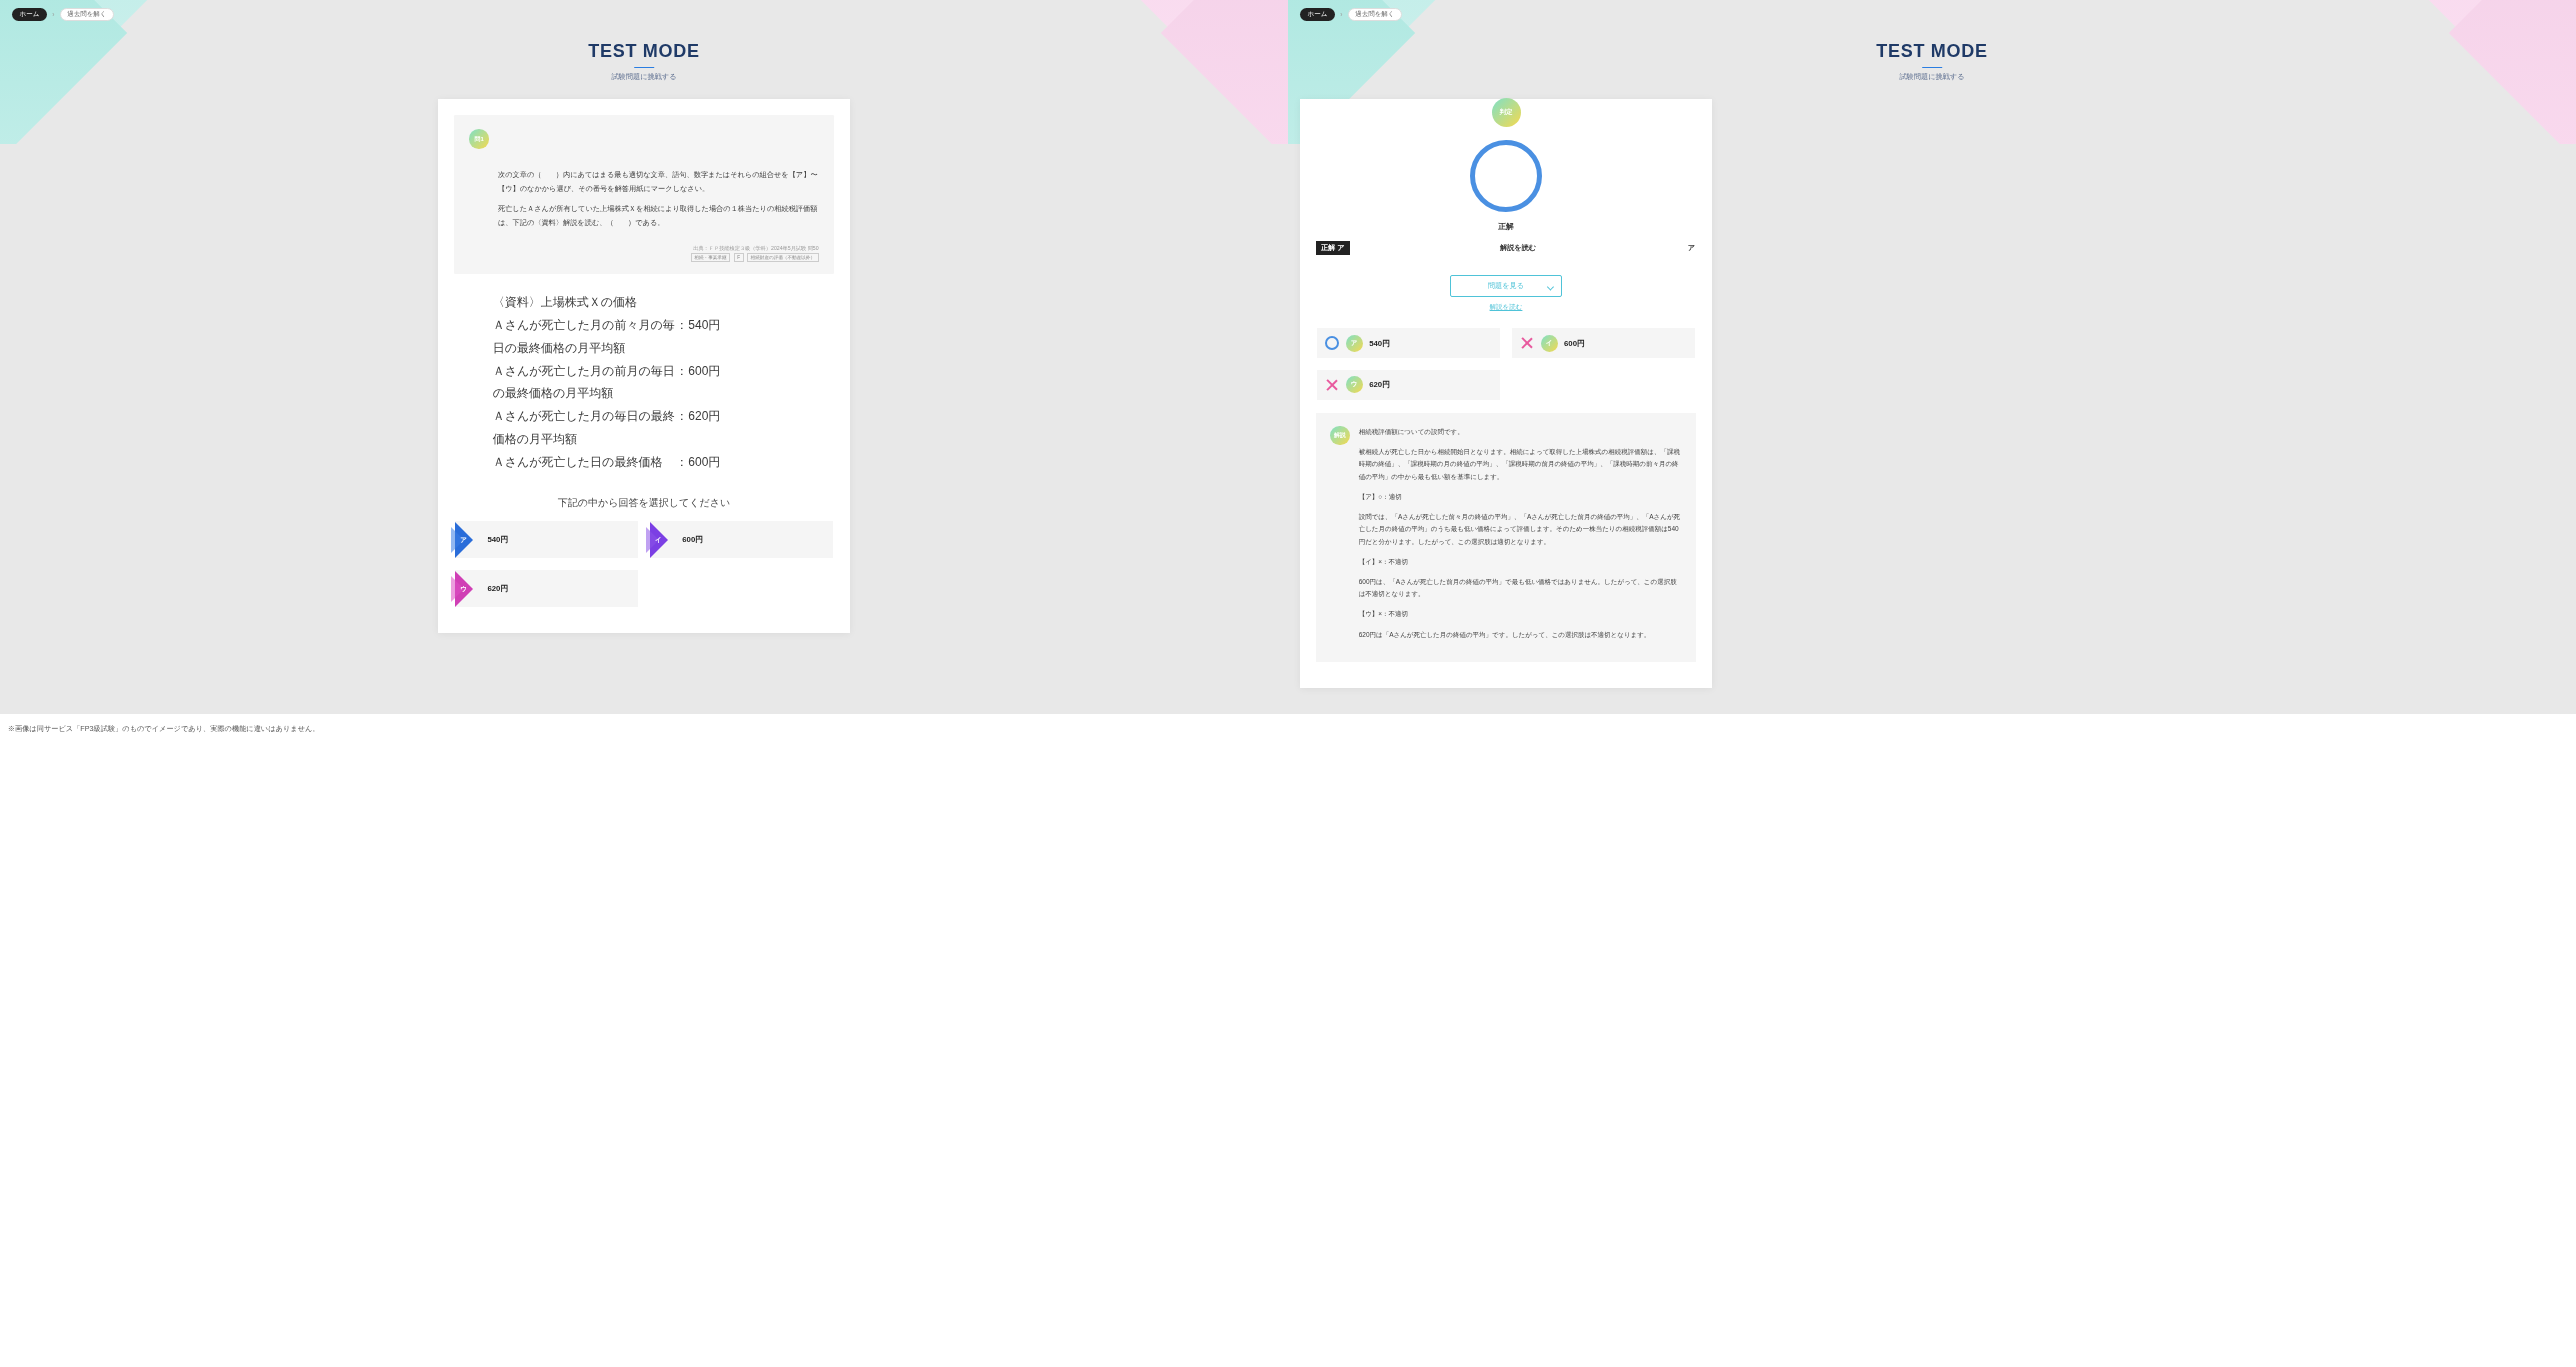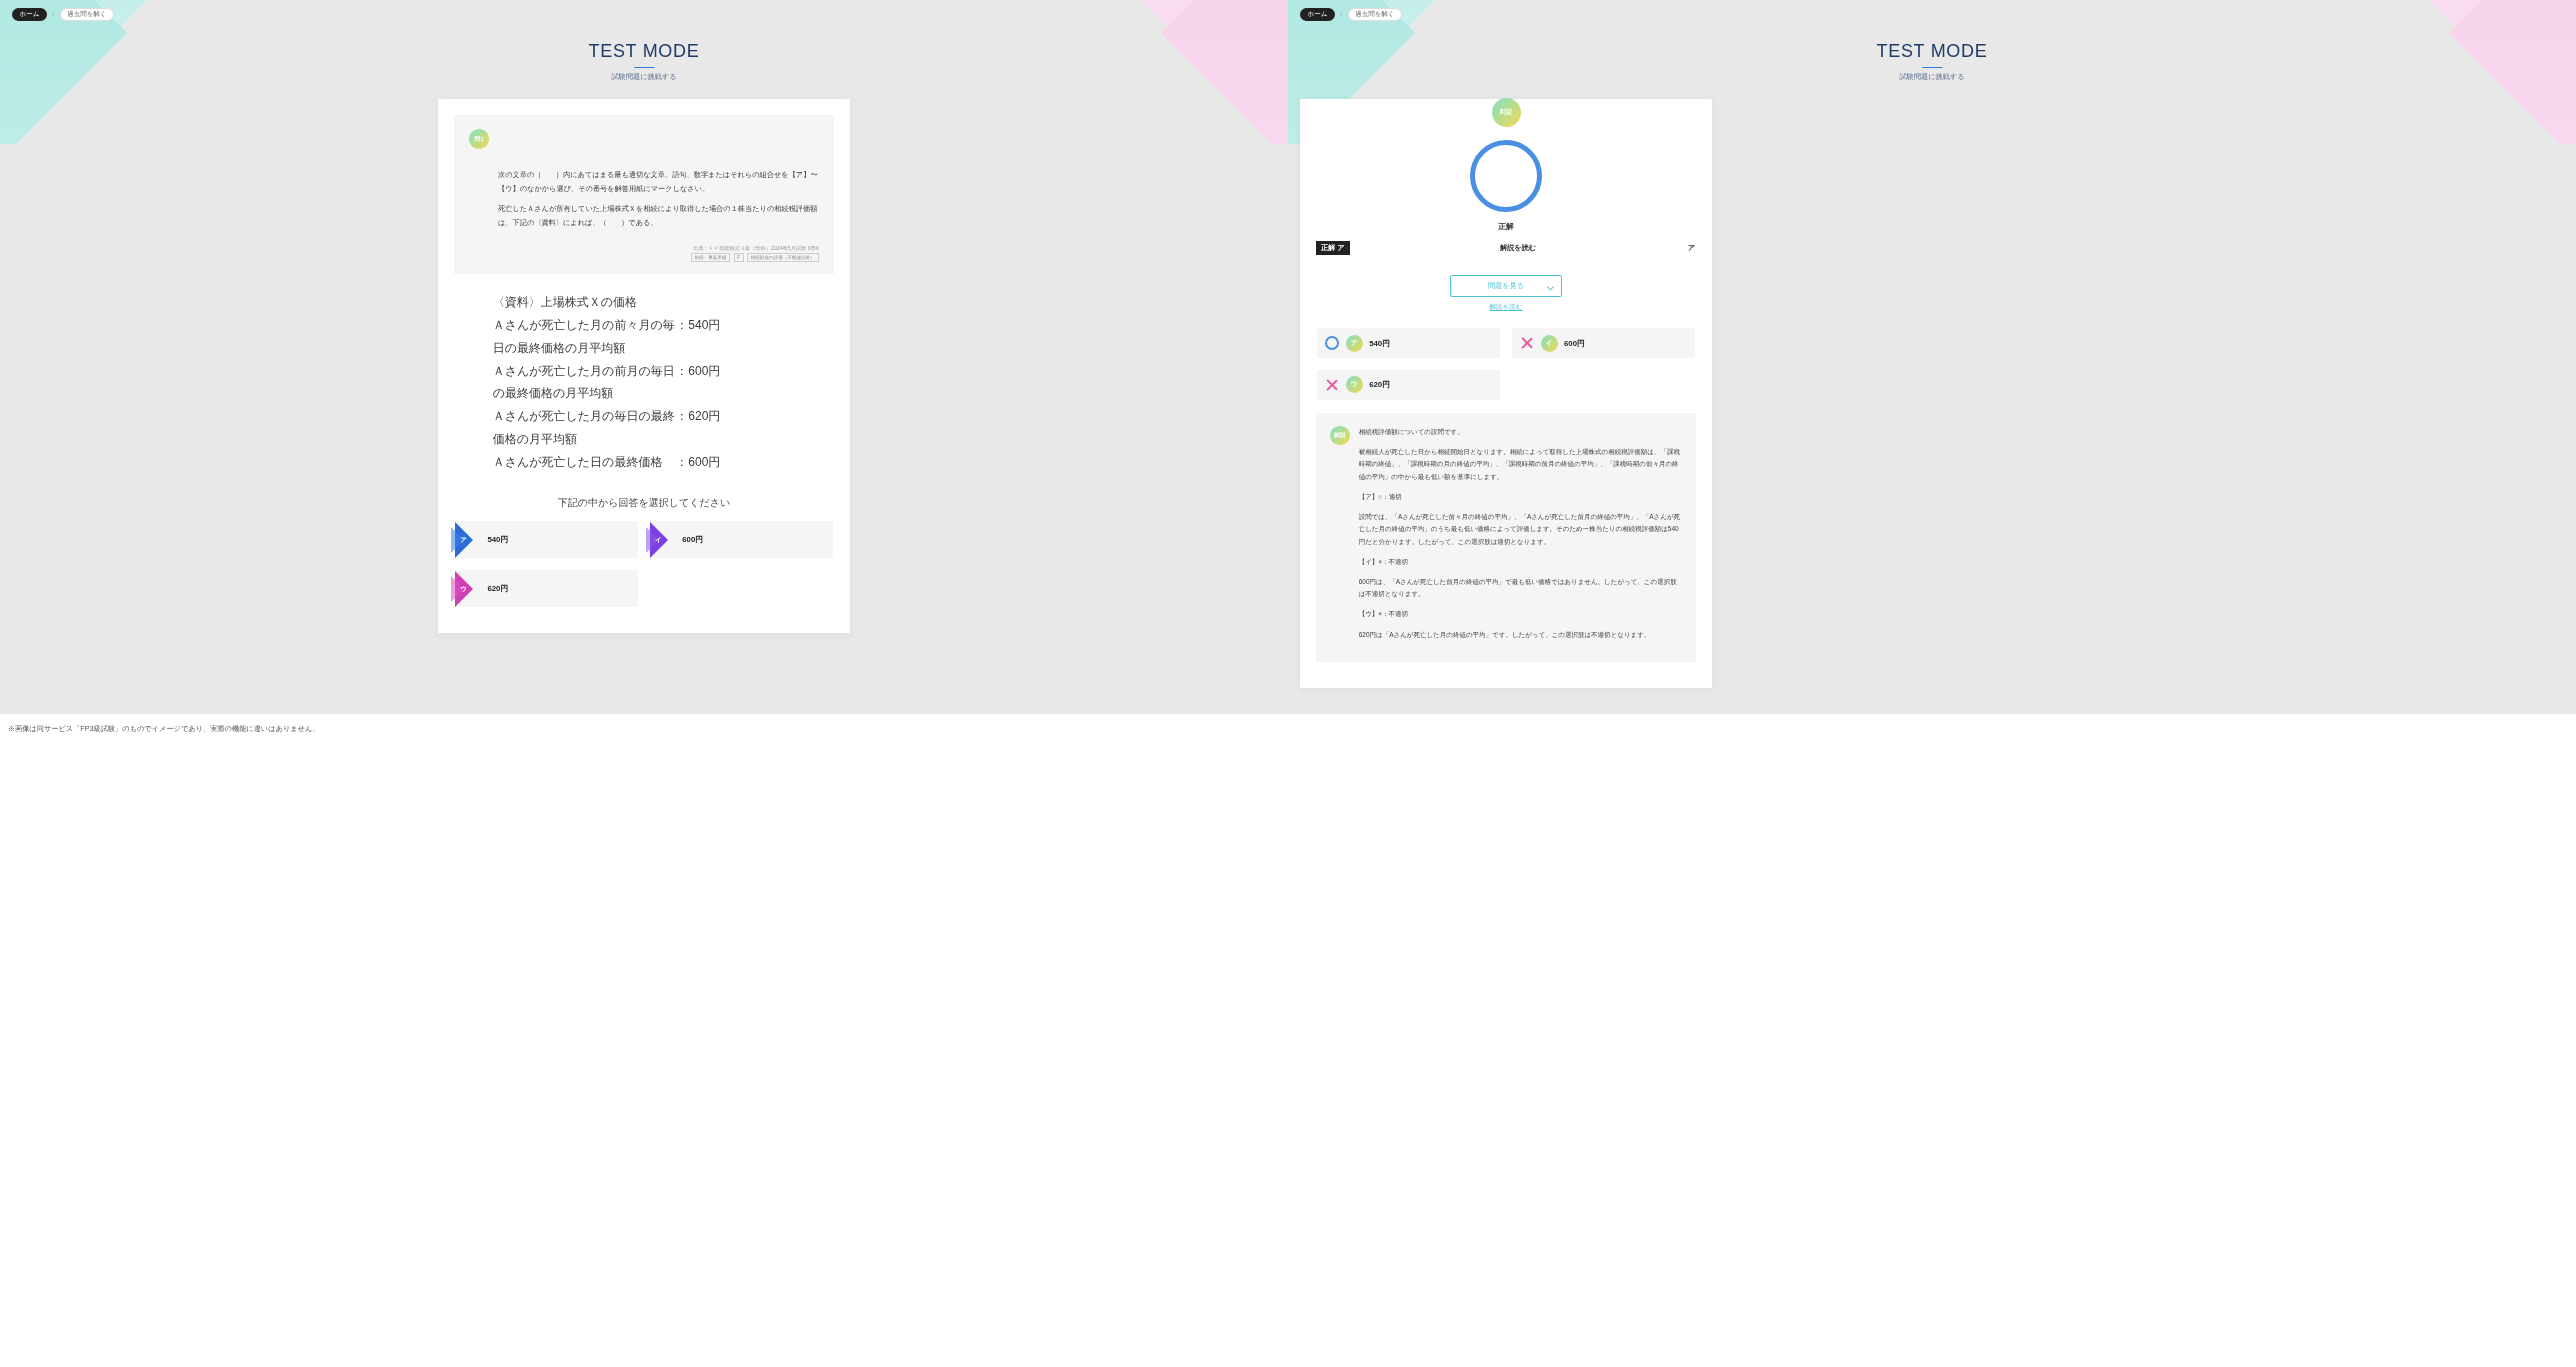--- a/index.html
+++ b/index.html
@@ -63,21 +63,21 @@
   font-size: 6.5px;
 }
 .hero {
   position: relative;
   z-index: 2;
   text-align: center;
   padding: 11.7px 0 17px;
 }
 .hero-title {
   font-size: 18px;
-  font-weight: 400;
+  font-weight: 700;
   color: #1f3a67;
   letter-spacing: 0.7px;
 }
 .hero-sub {
   font-size: 7.2px;
   color: #5a6c8e;
   margin-top: 10.4px;
   position: relative;
   display: inline-block;
 }
@@ -382,21 +382,21 @@
       <div class="hero-title">TEST MODE</div>
       <div class="hero-sub">試験問題に挑戦する</div>
     </div>
 
     <div class="card">
       <div class="question-block">
         <div class="q-row">
           <div class="q-badge">問1</div>
           <div class="q-text">
             <p>次の文章の（　　）内にあてはまる最も適切な文章、語句、数字またはそれらの組合せを【ア】〜【ウ】のなかから選び、その番号を解答用紙にマークしなさい。</p>
-            <p>死亡したＡさんが所有していた上場株式Ｘを相続により取得した場合の１株当たりの相続税評価額は、下記の〈資料〉によれば、（　　）である。</p>
+            <p>死亡したＡさんが所有していた上場株式Ｘを相続により取得した場合の１株当たりの相続税評価額は、下記の〈資料〉解説を読む、（　　）である。</p>
           </div>
         </div>
         <div class="q-meta">
           <div>出典：ＦＰ技能検定３級（学科）2024年5月試験 問50</div>
           <div>
             <span class="q-meta-tag">相続・事業承継</span>
             <span class="q-meta-tag">F</span>
             <span class="q-meta-tag">相続財産の評価（不動産以外）</span>
           </div>
         </div>

